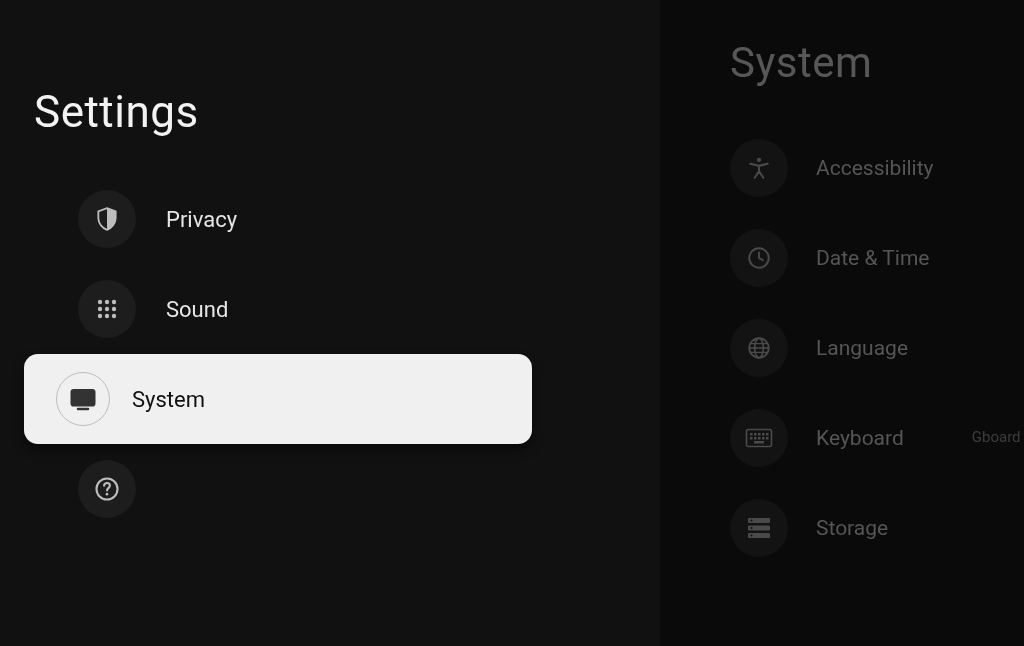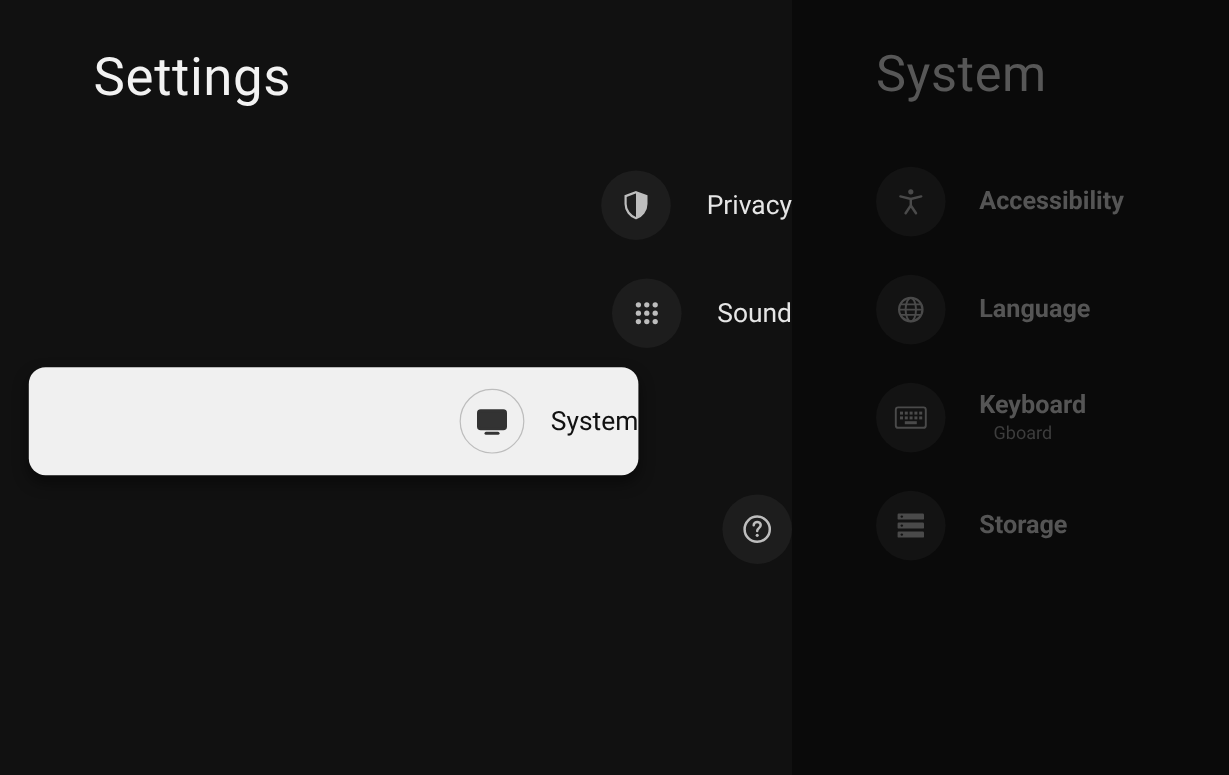--- a/index.html
+++ b/index.html
@@ -20,42 +20,42 @@
   .right-panel {
     flex: 1;
     height: 100%;
     background: #0a0a0a;
     padding: 38px 0 0 0;
   }
   .title-left {
     font-size: 44px;
     font-weight: 400;
     color: #f2f2f2;
-    padding-left: 78px;
+    padding-left: 34px;
     letter-spacing: 0.5px;
+    margin-top: 48px;
   }
   .title-right {
     font-size: 42px;
     font-weight: 400;
     color: #575757;
     padding-left: 70px;
     letter-spacing: 0.5px;
   }
   .list-left {
     margin-top: 36px;
   }
   .list-right {
     margin-top: 36px;
   }
   .row {
     display: flex;
     align-items: center;
     height: 90px;
     padding-left: 78px;
-    justify-content: flex-end;
   }
   .row-right {
     display: flex;
     align-items: center;
     height: 90px;
     padding-left: 70px;
   }
   .icon-circle {
     width: 58px;
     height: 58px;
@@ -73,29 +73,29 @@
   .row .label {
     font-size: 22px;
     color: #e6e6e6;
     margin-left: 30px;
     font-weight: 400;
   }
   .row-right .label {
     font-size: 21px;
     color: #555555;
     margin-left: 28px;
-    font-weight: 700;
+    font-weight: 400;
   }
   .row-right .sublabel {
     font-size: 15px;
     color: #3d3d3d;
     margin-left: 40px;
     margin-top: 2px;
   }
-  .label-stack { display:flex; flex-direction:column; }
+  .label-stack { display:flex; flex-direction:row;gap:28px; }
   
   .row.selected {
     background: #f0f0f0;
     border-radius: 14px;
     margin-left: 24px;
     margin-right: 128px;
     padding-left: 32px;
     height: 90px;
     box-shadow: 0 6px 12px rgba(0,0,0,0.45);
   }
@@ -181,20 +181,29 @@
       <div class="icon-circle dim">
         <svg width="26" height="26" viewBox="0 0 24 24">
           <circle cx="12" cy="4.5" r="2" fill="#4a4a4a"></circle>
           <path d="M4 8 L12 10 L20 8 M12 10 V15 M12 15 L8 21 M12 15 L16 21" stroke="#4a4a4a" stroke-width="1.9" stroke-linecap="round" fill="none"></path>
         </svg>
       </div>
       <span class="label">Accessibility</span>
     </div>
 
 
+    <div class="row-right">
+      <div class="icon-circle dim">
+        <svg width="26" height="26" viewBox="0 0 24 24" fill="none">
+          <circle cx="12" cy="12" r="9" stroke="#4a4a4a" stroke-width="1.8"></circle>
+          <path d="M12 7 V12 L15.5 14" stroke="#4a4a4a" stroke-width="1.8" stroke-linecap="round" fill="none"></path>
+        </svg>
+      </div>
+      <span class="label">Date &amp; Time</span>
+    </div>
 
     <div class="row-right">
       <div class="icon-circle dim">
         <svg width="26" height="26" viewBox="0 0 24 24" fill="none">
           <circle cx="12" cy="12" r="9" stroke="#4a4a4a" stroke-width="1.7"></circle>
           <ellipse cx="12" cy="12" rx="4" ry="9" stroke="#4a4a4a" stroke-width="1.5" fill="none"></ellipse>
           <line x1="3" y1="12" x2="21" y2="12" stroke="#4a4a4a" stroke-width="1.5"></line>
           <path d="M4 8 H20 M4 16 H20" stroke="#4a4a4a" stroke-width="1.3"></path>
         </svg>
       </div>

